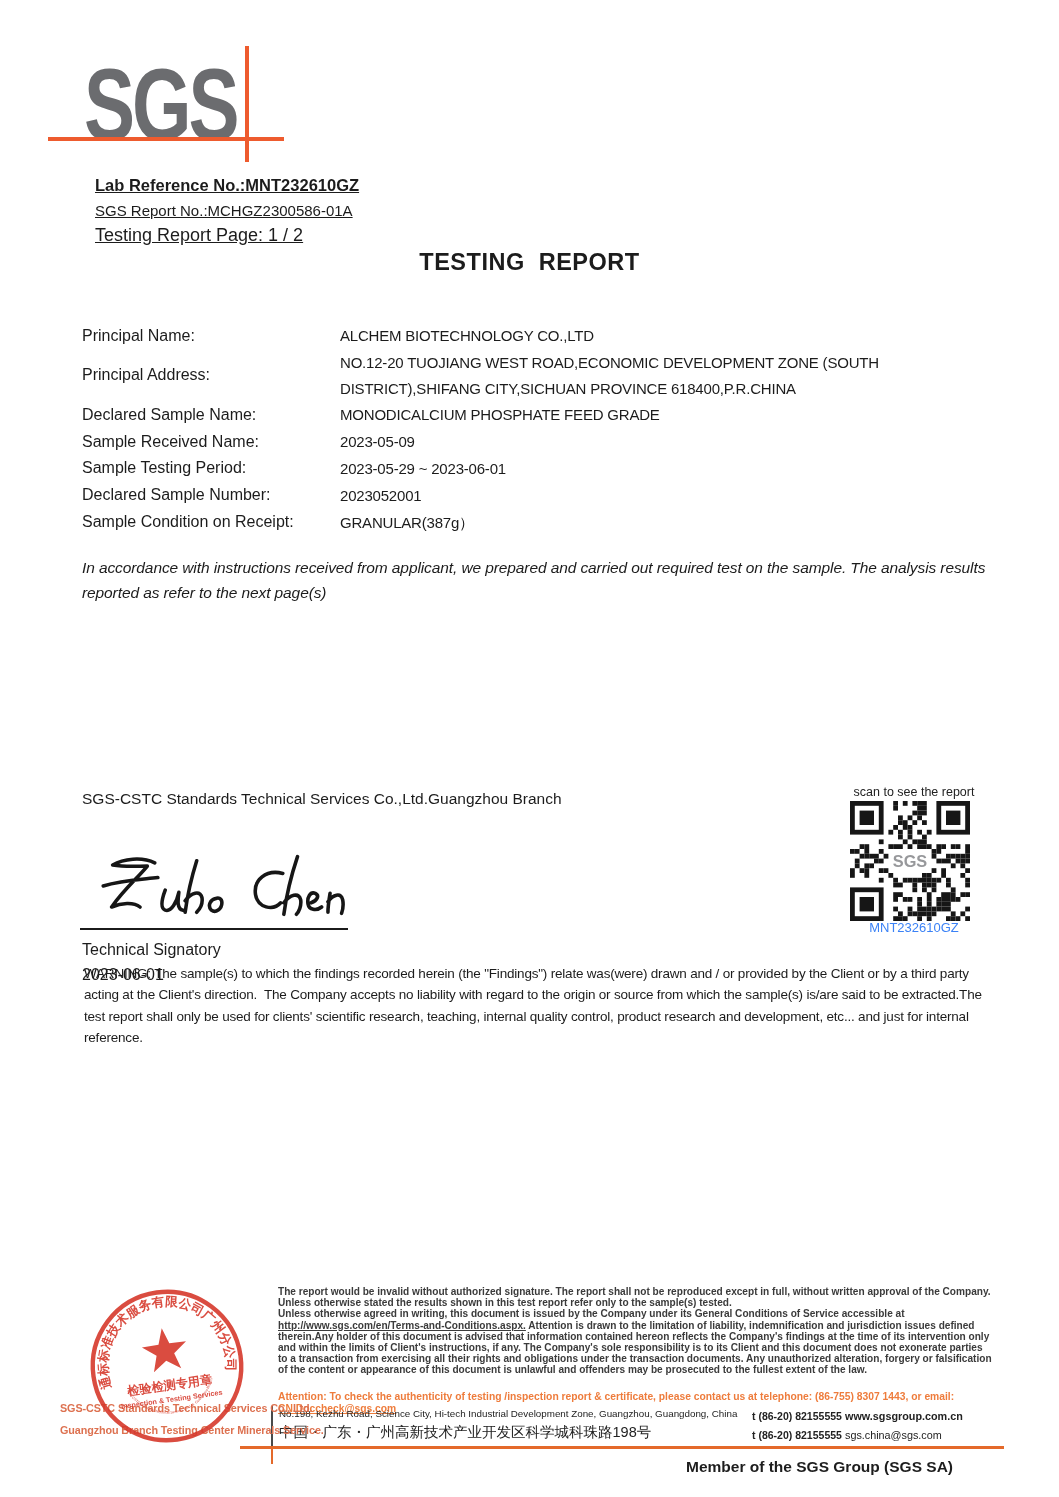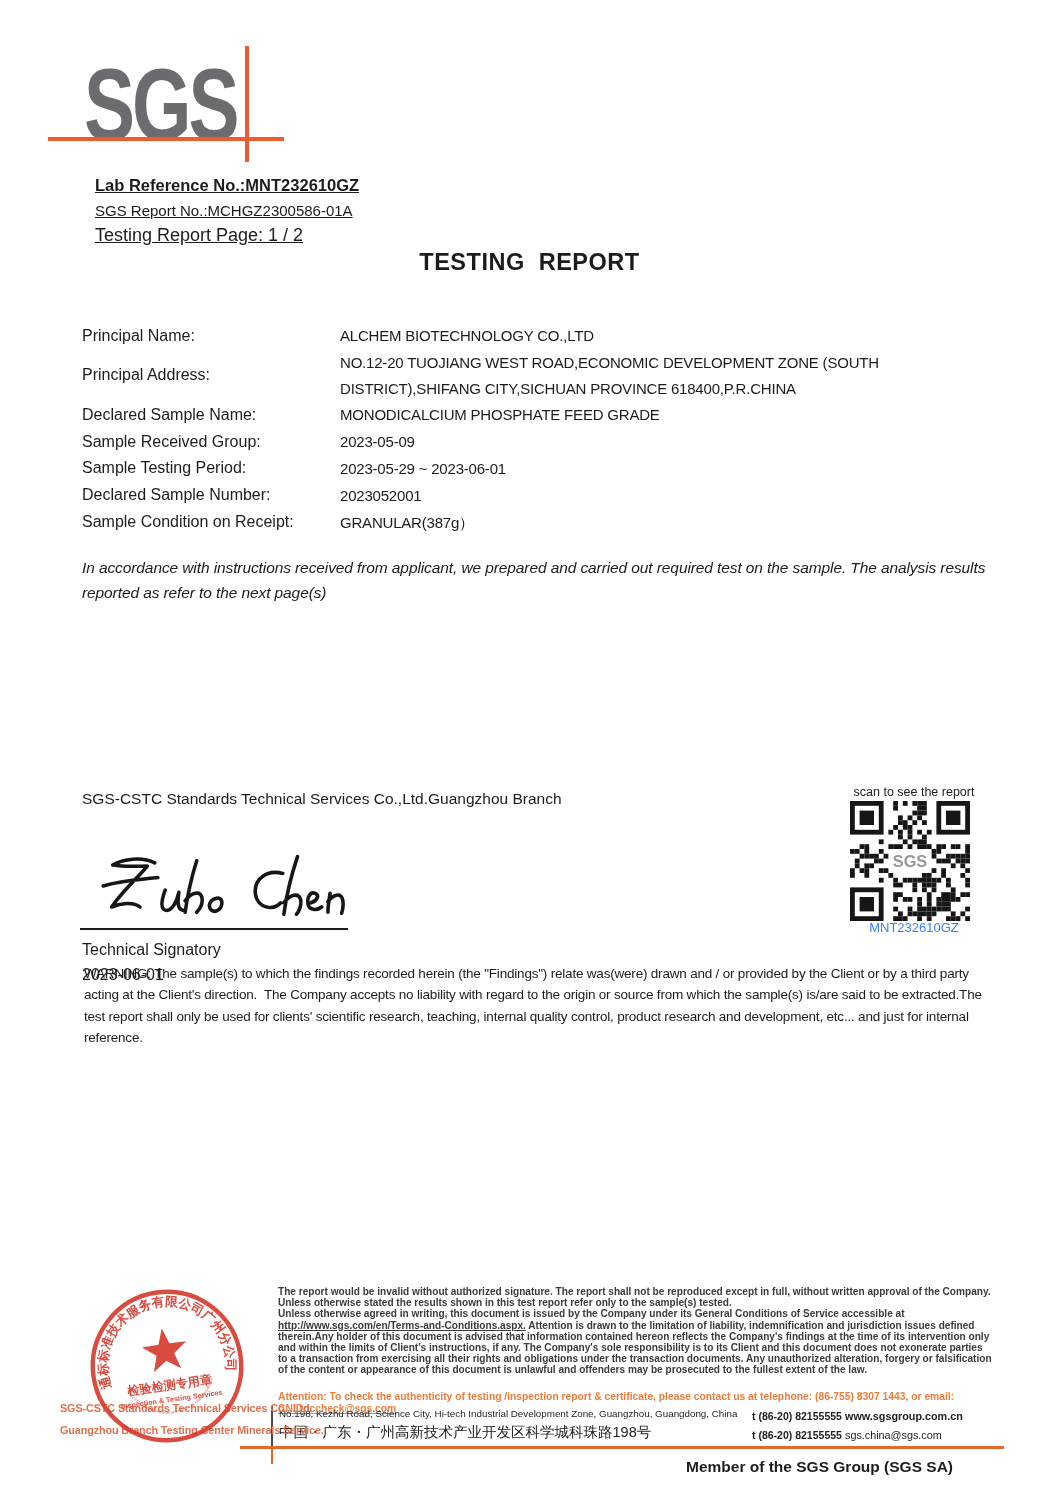--- a/index.html
+++ b/index.html
@@ -97,21 +97,21 @@
     </div>
     <div class="frow">
       <div class="flabel">Principal Address:</div>
       <div class="fvalue">NO.12-20 TUOJIANG WEST ROAD,ECONOMIC DEVELOPMENT ZONE (SOUTH DISTRICT),SHIFANG CITY,SICHUAN PROVINCE 618400,P.R.CHINA</div>
     </div>
     <div class="frow">
       <div class="flabel">Declared Sample Name:</div>
       <div class="fvalue">MONODICALCIUM PHOSPHATE FEED GRADE</div>
     </div>
     <div class="frow">
-      <div class="flabel">Sample Received Group:</div>
+      <div class="flabel">Sample Received Name:</div>
       <div class="fvalue">2023-05-09</div>
     </div>
     <div class="frow">
       <div class="flabel">Sample Testing Period:</div>
       <div class="fvalue">2023-05-29 ~ 2023-06-01</div>
     </div>
     <div class="frow">
       <div class="flabel">Declared Sample Number:</div>
       <div class="fvalue">2023052001</div>
     </div>

